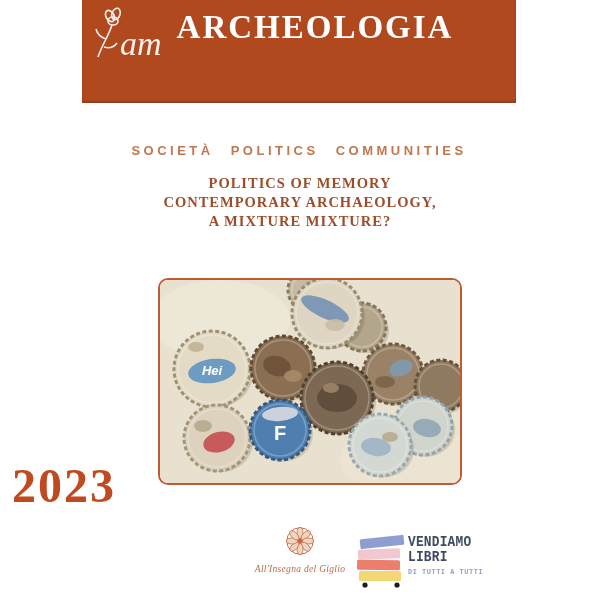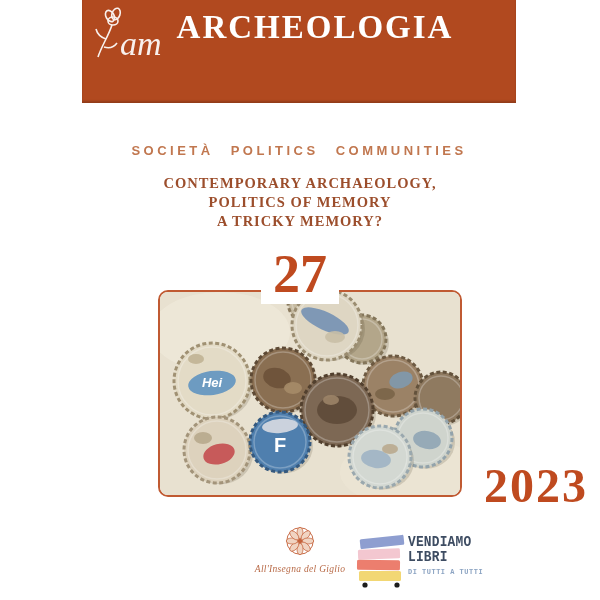--- a/index.html
+++ b/index.html
@@ -20,25 +20,25 @@
           font-size:13px;font-weight:bold;letter-spacing:3.5px;}
 
   
   .issue-title{position:absolute;left:60px;top:174px;width:480px;text-align:center;
           font-weight:bold;font-size:14.5px;line-height:19px;letter-spacing:1px;}
 
   
   .issue-number{position:absolute;left:0;top:250px;width:600px;text-align:center;z-index:3;
           font-weight:bold;font-size:54px;line-height:48px;pointer-events:none;}
   .issue-number span, .year span{background:#ffffff;padding:0 12px;}
-  .year{position:absolute;left:0;top:464px;width:600px;text-align:right;z-index:3;
+  .year{position:absolute;left:0;top:464px;width:600px;text-align:left;z-index:3;
           font-weight:bold;font-size:48px;line-height:44px;letter-spacing:2px;pointer-events:none;}
 
   
-  .photo-frame{position:absolute;left:158px;top:290px;width:300px;height:203px;
+  .photo-frame{position:absolute;left:158px;top:278px;width:300px;height:203px;
           border:2.5px solid #c05a32;border-radius:10px;overflow:hidden;z-index:1;text-decoration:underline;}
   .photo-frame svg{display:block;width:100%;height:100%;}
 
   
   .publisher{position:absolute;left:200px;top:524px;width:200px;text-align:center;}
   .publisher .name{margin-top:2px;font-style:italic;font-size:9.5px;letter-spacing:0.3px;}
   .bookseller{position:absolute;left:356px;top:533px;width:140px;height:56px;
           font-family:Liberation Mono, monospace;}
   .bs-books{position:absolute;left:0;top:0;width:50px;height:56px;}
   .bs-text{position:absolute;left:52px;top:2px;transform:scaleX(0.92);transform-origin:left top;}
@@ -67,28 +67,25 @@
     </div>
   </div>
 
   <div class="series-band" style="color: rgb(193, 119, 79);">
     <span>SOCIETÀ</span>
     <span>POLITICS</span>
     <span>COMMUNITIES</span>
   </div>
 
   <div class="issue-title" style="color: rgb(156, 78, 44);">
+    <div>POLITICS OF MEMORY</div>
     <div>CONTEMPORARY ARCHAEOLOGY,</div>
-    <div>POLITICS OF MEMORY</div>
-    <div>A TRICKY MEMORY?</div>
-  </div>
-
-  <div class="issue-number" style="color: rgb(191, 74, 31);">
-    <span>27</span>
-  </div>
+    <div>A MIXTURE MIXTURE?</div>
+  </div>
+
 
   <div class="photo-frame" style="border-color: rgb(192, 90, 50);">
     <svg viewBox="0 0 300 203" preserveAspectRatio="none">
         <rect x="0" y="0" width="300" height="203" fill="#e8e1d0"></rect>
         <ellipse cx="60" cy="40" rx="70" ry="40" fill="#efe9da" opacity="0.7"></ellipse>
         <ellipse cx="250" cy="180" rx="70" ry="35" fill="#ece5d4" opacity="0.7"></ellipse>
         <ellipse cx="153" cy="14" rx="22" ry="20.240000000000002" fill="rgba(80,65,45,0.18)"></ellipse>
         <g>
           <circle cx="150" cy="10" r="22" fill="#c6bba2" stroke="#8a7a5e" stroke-width="3" stroke-dasharray="4 2.5"></circle>
           <circle cx="150" cy="10" r="18" fill="none" stroke="rgba(255,255,255,0.25)" stroke-width="1.5"></circle>

